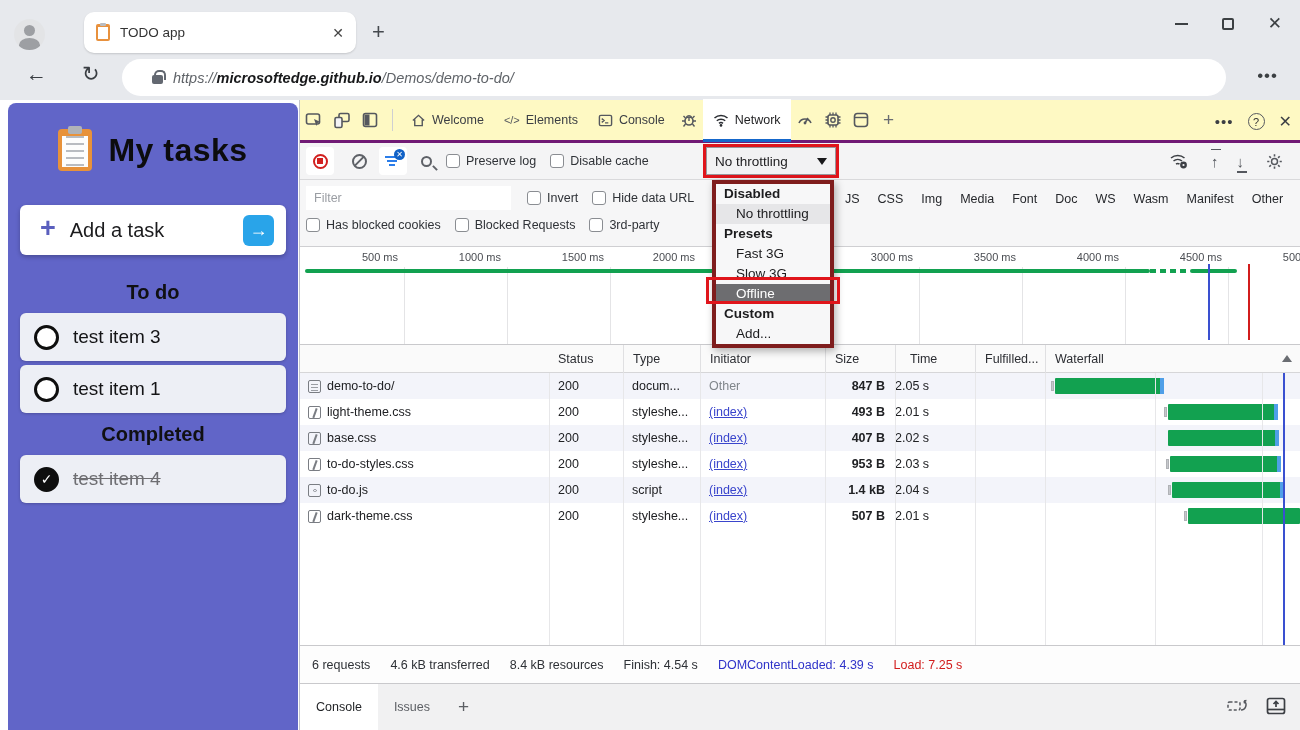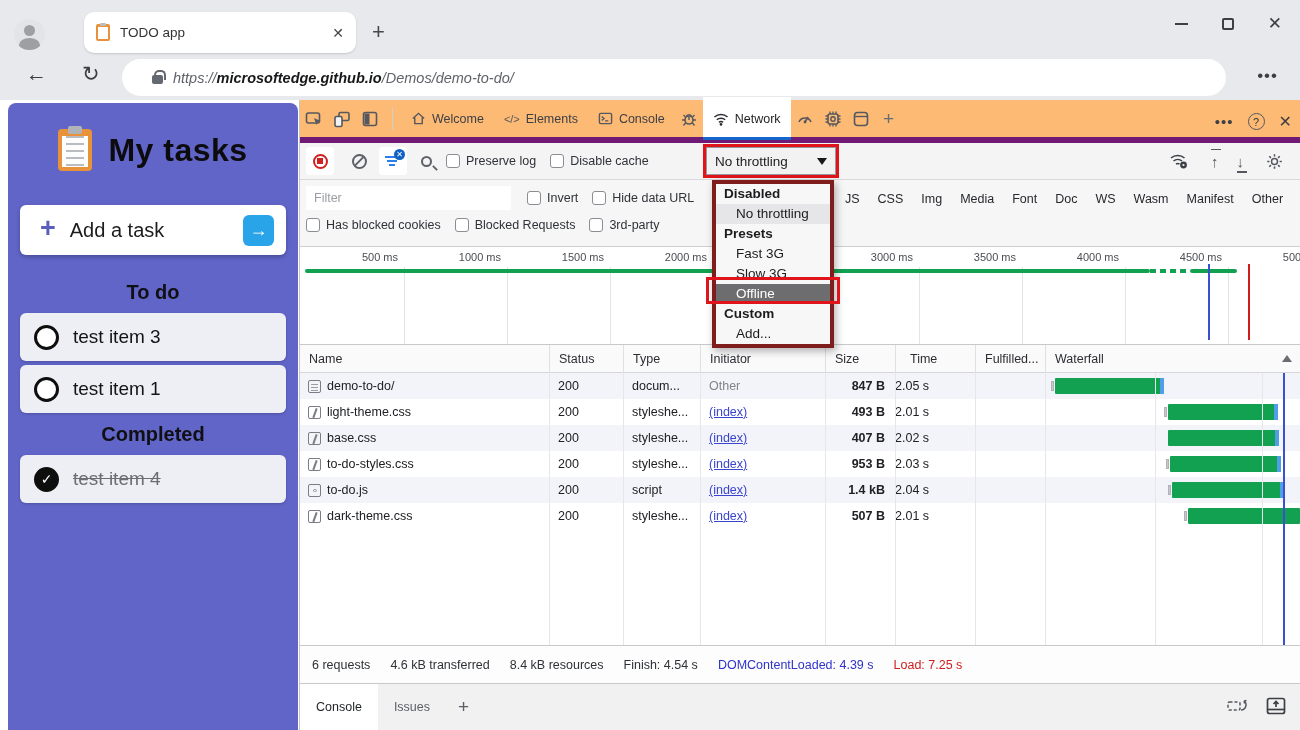--- a/index.html
+++ b/index.html
@@ -59,21 +59,21 @@
                box-shadow: 0 1px 3px rgba(0,0,0,.2); display: flex; align-items: center; padding: 8px 14px; gap: 14px; }
   .task-circle { width: 25px; height: 25px; border-radius: 50%; border: 3px solid #0e0e0e; background: #fff; flex: none;
                  display: flex; align-items: center; justify-content: center; }
   .task-circle.done { background: #0e0e0e; color: #fff; font-size: 14px; }
   .task-label { font-size: 19px; color: #141416; }
   .task-label.done { color: #6e6e72; text-decoration: line-through; }
 
   
   .devtools { position: relative; width: 1000px; height: 630px; background: #fff; font-size: 12px; color: #333; }
 
-  .dt-tabbar { position: relative; height: 43px; background: #fdba74; border-bottom: 6px solid #701a75; display: flex; align-items: center; }
+  .dt-tabbar { position: relative; height: 43px; background: #fef9c3; border-bottom: 3px solid #701a75; display: flex; align-items: center; }
   .dt-ico { display: inline-flex; align-items: center; justify-content: center; width: 28px; height: 28px; color: #55585e; }
   .dt-ico svg { display: block; }
   .vdiv { width: 1px; height: 22px; background: #cfcfd2; margin: 0 8px; }
   .dt-tab { display: flex; align-items: center; gap: 6px; height: 43px; padding: 0 10px; color: #3b3e44; font-size: 12.5px; }
   .dt-tab.active { background: #fff; border-bottom: 3px solid #1567cb; padding-top: 3px; color: #1f1f21; }
   .dt-right { position: absolute; right: 8px; top: 0; height: 43px; display: flex; align-items: center; gap: 14px; }
   .help-c { width: 17px; height: 17px; border: 1.5px solid #55585e; border-radius: 50%; font-size: 11px; display: flex; align-items: center; justify-content: center; }
 
   .dt-toolbar { position: relative; height: 37px; background: #f4f4f5; border-bottom: 1px solid #d9d9db; display: flex; align-items: center; padding-left: 6px; }
   .rec-wrap { width: 28px; height: 28px; background: #fff; border-radius: 4px; display: flex; align-items: center; justify-content: center; margin-right: 6px; }
@@ -369,41 +369,40 @@
       </div>
 
       <div class="dt-timeline" id="timeline">
           <div class="tl-grid" style="left: 104px;"></div>
           <div class="tl-lab" style="left: 34px;">500 ms</div>
           <div class="tl-grid" style="left: 207px;"></div>
           <div class="tl-lab" style="left: 137px;">1000 ms</div>
           <div class="tl-grid" style="left: 310px;"></div>
           <div class="tl-lab" style="left: 240px;">1500 ms</div>
           <div class="tl-grid" style="left: 413px;"></div>
-          <div class="tl-lab" style="left: 343px;">2000 ms</div>
+          <div class="tl-lab" style="left: 331px;">2000 ms</div>
           <div class="tl-grid" style="left: 516px;"></div>
           <div class="tl-lab" style="left: 446px;">2500 ms</div>
           <div class="tl-grid" style="left: 619px;"></div>
           <div class="tl-lab" style="left: 549px;">3000 ms</div>
           <div class="tl-grid" style="left: 722px;"></div>
           <div class="tl-lab" style="left: 652px;">3500 ms</div>
           <div class="tl-grid" style="left: 825px;"></div>
           <div class="tl-lab" style="left: 755px;">4000 ms</div>
           <div class="tl-grid" style="left: 928px;"></div>
           <div class="tl-lab" style="left: 858px;">4500 ms</div>
           <div class="tl-lab" style="left: 961px;">5000 ms</div>
           <div class="tl-green" style="left: 5px; width: 845px;"></div>
           <div class="tl-green-dash" style="left: 850px; width: 40px;"></div>
           <div class="tl-green" style="left: 890px; width: 47px;"></div>
           <div class="tl-vline" style="left: 908px; background: rgb(58, 80, 208);"></div>
           <div class="tl-vline" style="left: 948px; background: rgb(210, 28, 28);"></div>
         </div>
 
       <div class="dt-thead" id="thead">
-          <div class="th" style="left: 0px; width: 249px; border-left: none;">Name</div>
           <div class="th" style="left: 249px; width: 74px;">Status</div>
           <div class="th" style="left: 323px; width: 77px;">Type</div>
           <div class="th" style="left: 400px; width: 125px;">Initiator</div>
           <div class="th" style="left: 525px; width: 70px;">Size</div>
           <div class="th" style="left: 595px; width: 80px; padding-left: 14px;">Time</div>
           <div class="th" style="left: 675px; width: 70px;">Fulfilled...</div>
           <div class="th" style="left: 745px; width: 255px;">Waterfall</div>
           <div class="sort-up"></div>
         </div>
 

